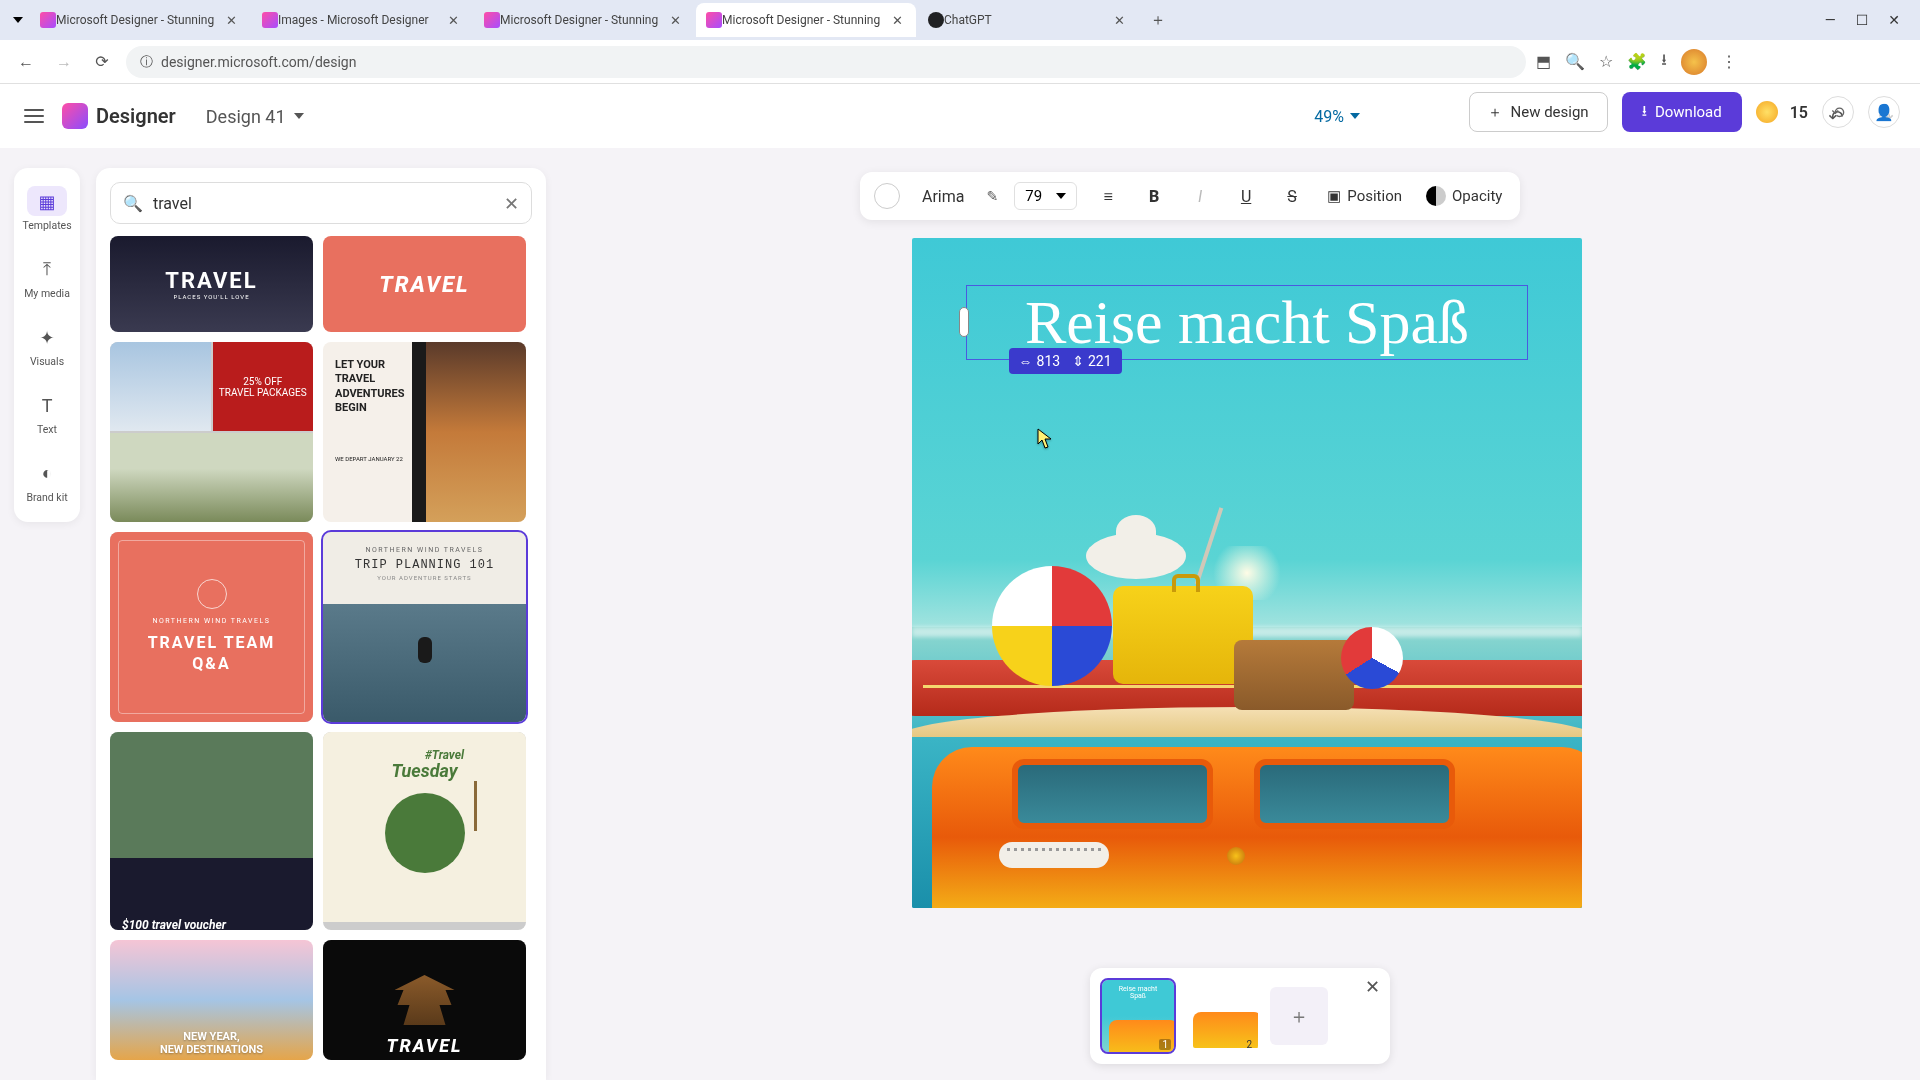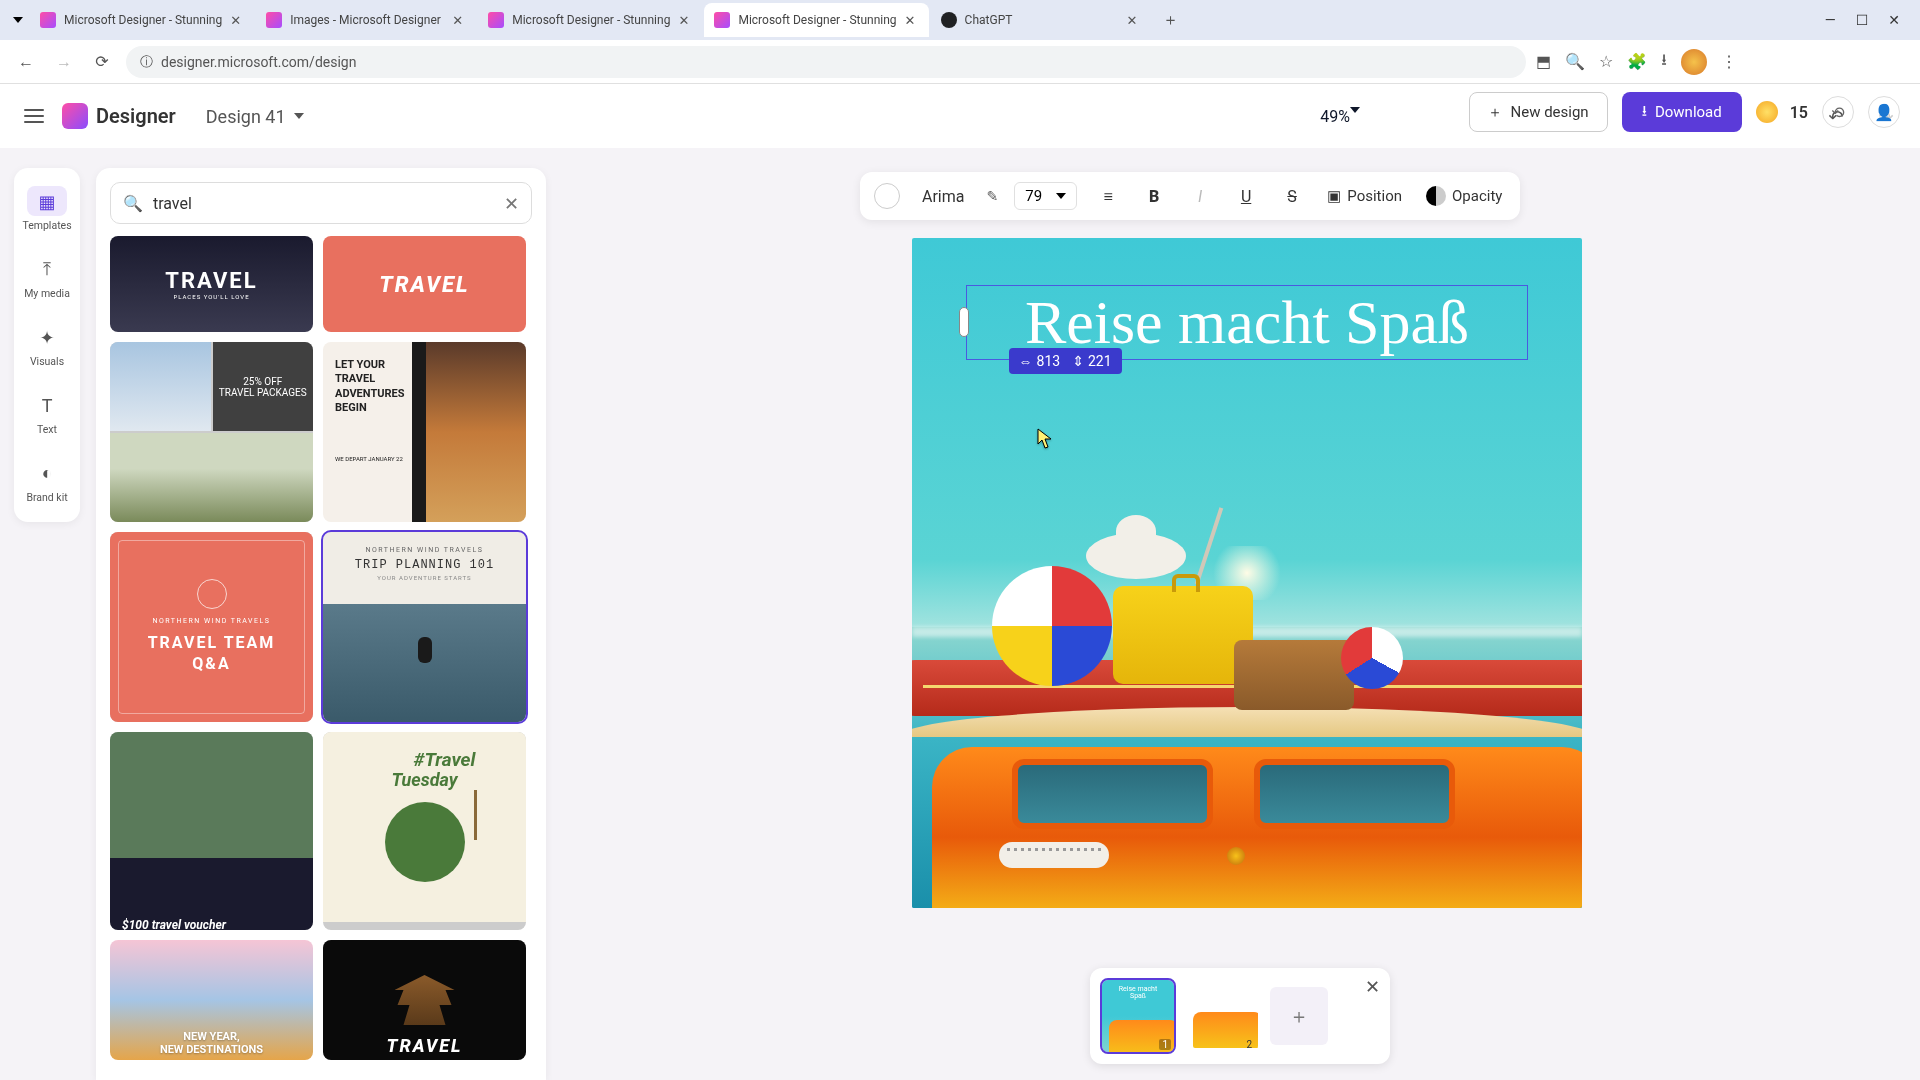--- a/index.html
+++ b/index.html
@@ -1,21 +1,21 @@
 <!DOCTYPE html>
 <html><head>
 <meta charset="utf-8">
 <style>
   * { margin: 0; padding: 0; box-sizing: border-box; font-family: -apple-system, BlinkMacSystemFont, "Segoe UI", Roboto, sans-serif; }
   body { background: #f5f3f7; overflow: hidden; width: 1920px; height: 1080px; position: relative; }
 
   
   .browser-tabs { height: 40px; background: #e3e8f4; display: flex; align-items: center; padding: 0 8px; gap: 2px; }
   .tab-drop-btn { width: 20px; height: 20px; display: flex; align-items: center; justify-content: center; cursor: pointer; }
-  .tab { height: 34px; display: flex; align-items: center; padding: 0 10px; gap: 8px; font-size: 12px; color: #444; border-radius: 8px 8px 0 0; min-width: 220px; max-width: 240px; cursor: pointer; }
+  .tab { height: 34px; display: flex; align-items: center; padding: 0 10px; font-size: 12px; color: #444; border-radius: 8px 8px 0 0; min-width: 220px; max-width: 240px; cursor: pointer; }
   .tab.active { background: #fff; }
   .tab .favicon { width: 16px; height: 16px; border-radius: 3px; background: linear-gradient(135deg,#ff4da6,#a64dff); flex-shrink: 0; }
   .tab .favicon.chatgpt { background: #202123; border-radius: 50%; }
   .tab .label { flex: 1; white-space: nowrap; overflow: hidden; text-overflow: ellipsis; }
   .tab .close { width: 14px; font-size: 13px; color: #555; }
   .new-tab-btn { width: 28px; height: 28px; display: flex; align-items: center; justify-content: center; font-size: 16px; color: #555; border-radius: 50%; cursor: pointer; margin-left: 4px; }
   .win-controls { margin-left: auto; display: flex; gap: 20px; padding-right: 12px; color: #333; font-size: 14px; }
   .win-controls span { cursor: pointer; }
 
   .browser-toolbar { height: 44px; background: #fff; display: flex; align-items: center; padding: 0 12px; gap: 10px; border-bottom: 1px solid #e0e0e0; }
@@ -27,21 +27,21 @@
   .tb-icons span { cursor: pointer; }
   .avatar { width: 26px; height: 26px; border-radius: 50%; background: radial-gradient(circle,#f5c24b,#d97a2a); }
 
   
   .app-header { height: 64px; background: #fff; display: flex; align-items: center; padding: 0 20px; gap: 14px; }
   .hamburger { width: 28px; height: 28px; display: flex; flex-direction: column; justify-content: center; gap: 4px; cursor: pointer; padding: 4px; }
   .hamburger span { height: 2px; background: #555; border-radius: 1px; }
   .designer-logo { display: flex; align-items: center; gap: 8px; font-weight: 600; font-size: 20px; color: #333; }
   .logo-wave { width: 26px; height: 26px; border-radius: 6px; background: linear-gradient(135deg,#ff4da6,#8a4dff); }
   .doc-name-wrap { display: flex; align-items: center; gap: 8px; margin-left: 16px; font-size: 18px; color: #555; cursor: pointer; }
-  .zoom-wrap { display: flex; align-items: flex-start; gap: 0; margin-left: auto; margin-right: 440px; font-size: 16px; color: #0f172a; }
+  .zoom-wrap { display: flex; align-items: center; gap: 6px; margin-left: auto; margin-right: 440px; font-size: 16px; color: #0369a1; }
   .undo-btn, .redo-btn { width: 28px; height: 28px; display: flex; align-items: center; justify-content: center; font-size: 18px; cursor: pointer; color: #555; margin-left: 8px; }
   .redo-btn { color: #ccc; }
   .header-right { position: absolute; right: 20px; top: 92px; display: flex; align-items: center; gap: 14px; }
   .new-design-btn { height: 40px; padding: 0 18px; border: 1px solid #ccc; border-radius: 8px; background: #fff; display: flex; align-items: center; gap: 8px; font-size: 15px; color: #333; cursor: pointer; }
   .download-btn { height: 40px; padding: 0 20px; border-radius: 8px; background: #5b3bd9; color: #fff; display: flex; align-items: center; gap: 8px; font-size: 15px; cursor: pointer; }
   .coin-badge { display: flex; align-items: center; gap: 12px; font-size: 16px; font-weight: 600; color: #333; }
   .coin { width: 22px; height: 22px; border-radius: 50%; background: radial-gradient(circle,#ffe066,#f5a623); }
   .share-icon, .profile-icon { width: 32px; height: 32px; border-radius: 50%; display: flex; align-items: center; justify-content: center; color: #666; border: 1px solid #ddd; cursor: pointer; }
 
   
@@ -65,41 +65,41 @@
   .tpl-grid::-webkit-scrollbar-thumb { background: #c5c5c5; border-radius: 4px; }
 
   
   .c-travel-dark { height: 96px; background: linear-gradient(#1a1a2e,#3a3a50); display:flex; flex-direction:column; align-items:center; justify-content:center; color:#fff; font-family: Georgia,serif; }
   .c-travel-dark .big { font-size: 22px; font-weight:700; letter-spacing:2px; }
   .c-travel-dark .small { font-size: 6px; letter-spacing:1px; }
   .c-travel-coral { height: 96px; background: #e8705f; color:#fff; display:flex; flex-direction:column; align-items:center; justify-content:center; }
   .c-travel-coral .big { font-size:22px; font-weight:800; font-style:italic; letter-spacing:2px; }
   .c-paris-taj { height: 180px; display:grid; grid-template-columns:1fr 1fr; grid-template-rows:1fr 1fr; gap:2px; }
   .pt-eiffel { background: linear-gradient(#a8c5e0,#e0e8f0); }
-  .pt-promo { background:#404040; color:#fff; display:flex; flex-direction:column; align-items:center; justify-content:center; font-size:10px; text-align:center; padding:6px; }
+  .pt-promo { background:#b91c1c; color:#fff; display:flex; flex-direction:column; align-items:center; justify-content:center; font-size:10px; text-align:center; padding:6px; }
   .pt-taj { grid-column: 1 / -1; background: linear-gradient(#cfd8c0 40%,#7a8a5a); }
   .c-suitcases { height: 180px; background:#f5f0ea; display:flex; }
   .cs-text { flex:1; padding:16px 8px 8px 12px; font-size:11px; font-weight:700; color:#222; line-height:1.3; }
   .cs-text .sub { font-size:6px; font-weight:400; margin-top:40px; }
   .cs-img { width: 100px; background: linear-gradient(180deg,#5a3a2a,#c47a3a,#d4a05a); position:relative; }
   .cs-strip { position:absolute; left:-14px; top:0; bottom:0; width:14px; background:#1a1a1a; }
   .c-travelteam { height: 190px; background: #e8705f; color:#fff; display:flex; flex-direction:column; align-items:center; justify-content:center; gap:8px; position:relative; }
   .c-travelteam::before { content:''; position:absolute; inset:8px; border:1px solid rgba(255,255,255,0.4); border-radius:4px; }
   .ct-circle { width:30px; height:30px; border:1.5px solid rgba(255,255,255,0.7); border-radius:50%; }
   .ct-small { font-size:7px; letter-spacing:1.5px; }
   .ct-big { font-size:16px; font-weight:700; letter-spacing:2px; text-align:center; line-height:1.3; }
   .c-tripplan { height: 190px; background: linear-gradient(180deg,#f0ede6 38%,#5a7a8a 38%,#3a5a6a); display:flex; flex-direction:column; align-items:center; padding-top:14px; }
   .tp-small { font-size:7px; letter-spacing:1.5px; color:#666; }
   .tp-mid { font-size:12px; letter-spacing:1px; color:#333; margin-top:4px;font-family:Liberation Mono, monospace; }
   .tp-sub { font-size:6px; letter-spacing:1px; color:#888; margin-top:2px; }
   .tp-person { width:14px; height:26px; background:#1a1a1a; border-radius:6px; margin-top:56px; }
   .c-voucher { height: 210px; background: linear-gradient(180deg,#5a7a5a 60%,#1a1a2e 60%); position:relative;font-weight:bold; }
   .cv-text { position:absolute; bottom:10px; left:12px; color:#fff; font-size:12px; font-style:italic; }
   .c-tuesday { height: 190px; background:#f5f0e0; display:flex; flex-direction:column; align-items:center; padding-top:16px; }
-  .tu-hash { color:#4a7a3a; font-size:19px; font-weight:700; font-style:italic;margin-left:40px; }
+  .tu-hash { color:#4a7a3a; font-size:12px; font-weight:700; font-style:italic;margin-left:40px; }
   .tu-tue { color:#4a7a3a; font-size:18px; font-weight:700; font-style:italic; margin-top:-2px; }
   .tu-fig { width:80px; height:80px; background:#4a7a3a; border-radius:50%; margin-top:12px; position:relative; }
   .tu-fig::after { content:''; position:absolute; right:-12px; top:-12px; width:3px; height:50px; background:#8a6a3a; }
   .c-newyear { height:120px; background: linear-gradient(180deg,#f5c5d5,#a5c5e5 50%,#e5a54a); display:flex; flex-direction:column; align-items:center; justify-content:flex-end; padding-bottom:4px; color:#fff; font-size:11px; font-weight:700; text-shadow:0 1px 2px rgba(0,0,0,0.3); text-align:center; }
   .c-pagoda { height:120px; background:#0a0a0a; display:flex; flex-direction:column; align-items:center; justify-content:center; position:relative; }
   .c-pagoda::before { content:''; width:60px; height:50px; background:linear-gradient(#8a5a2a,#5a3a1a); clip-path: polygon(50% 0,100% 30%,85% 30%,95% 60%,75% 60%,85% 100%,15% 100%,25% 60%,5% 60%,15% 30%,0 30%); }
   .pg-text { position:absolute; bottom:4px; color:#fff; font-size:18px; font-weight:800; font-style:italic; letter-spacing:2px; }
 
   
   .canvas-area { position: absolute; left: 560px; top: 160px; right: 0; bottom: 0; }

